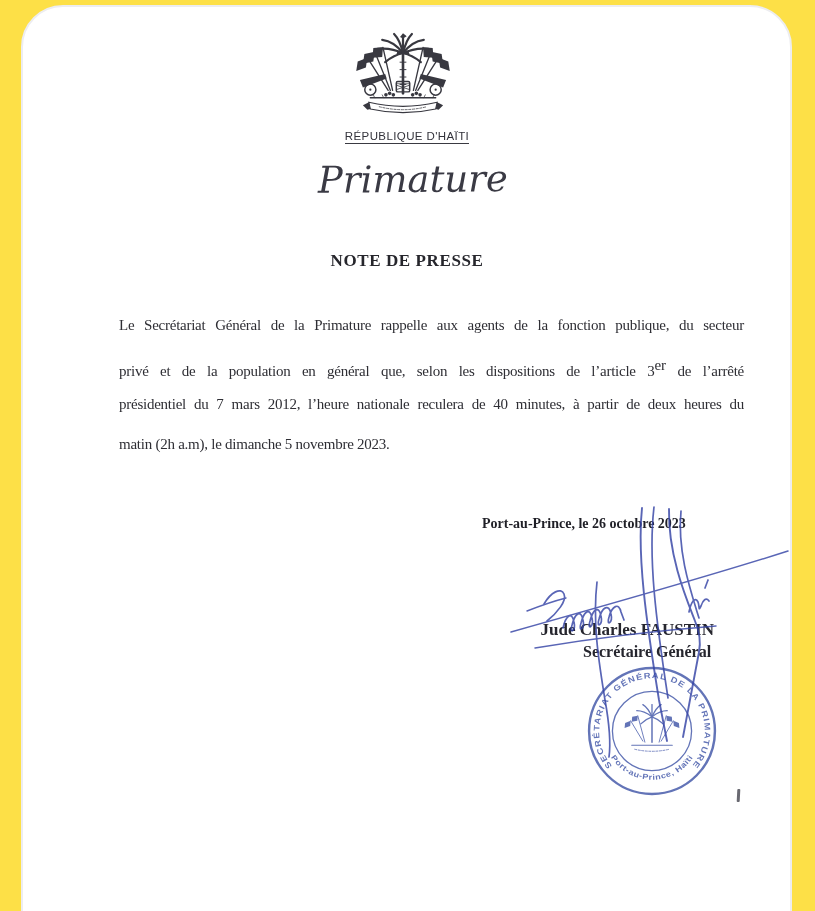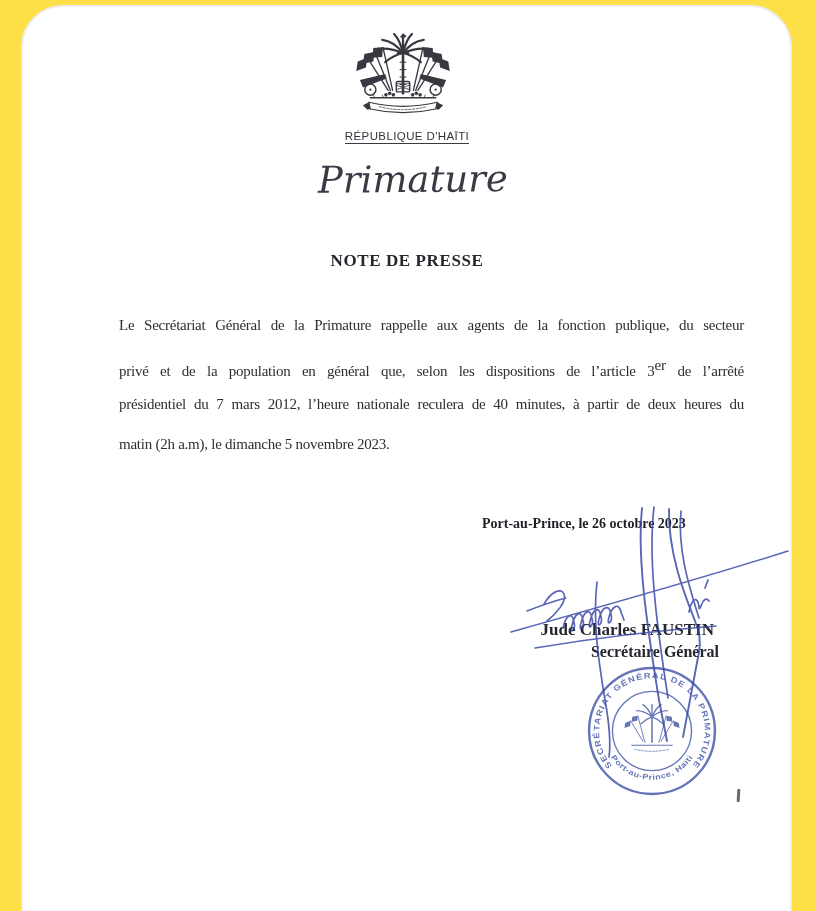--- a/index.html
+++ b/index.html
@@ -20,21 +20,21 @@
   
   .body-par{left:95px;top:306px;width:625px;margin-left:24px;}
   .body-line{width:625px;height:39.5px;line-height:39.5px;font-size:15px;letter-spacing:-0.25px;
              text-align:justify;text-align-last:justify;color:#2e2e34;white-space:normal;}
   .body-line.last{text-align:justify;text-align-last:left;}
   .body-line sup{font-size:15px;letter-spacing:0;}
   .dateline{left:482px;top:503px;width:260px;font-weight:700;font-size:14px;color:#1f1f26;
             white-space:nowrap;margin-top:13px;}
   .sig-name{left:538px;top:620px;width:176px;text-align:right;font-weight:700;font-size:17px;
             color:#26262e;white-space:nowrap;}
-  .sig-title{left:583px;top:643px;width:136px;text-align:right;font-weight:700;font-size:16px;
+  .sig-title{left:583px;top:643px;width:136px;text-align:left;font-weight:700;font-size:16px;
              color:#26262e;white-space:nowrap;}
   .stamp{left:585px;top:663px;width:134px;height:136px;opacity:.82;}
   .sig-overlay{left:0;top:0;width:815px;height:911px;pointer-events:none;}
   .tick{left:737px;top:789px;width:2.5px;height:13px;background:#44444e;opacity:.8;
         transform:rotate(3deg);border-radius:1px;}
 </style>
 </head>
 <body>
 
 <div class="viewport">

